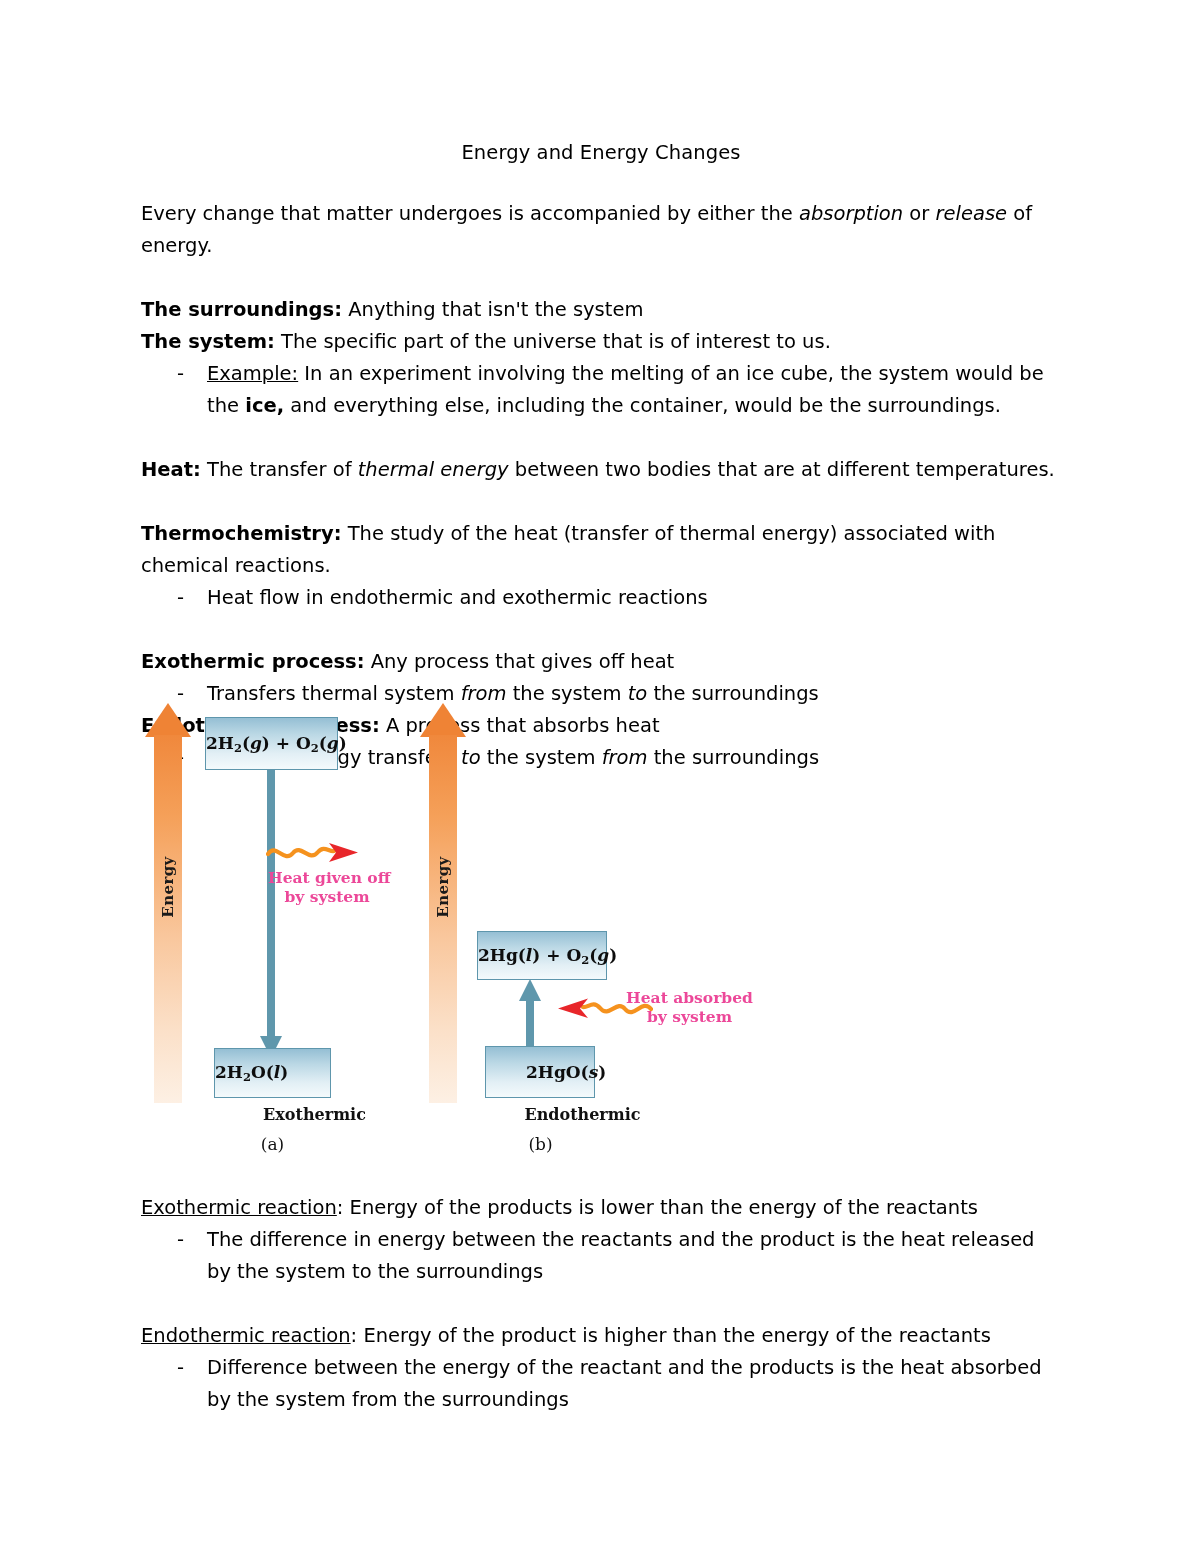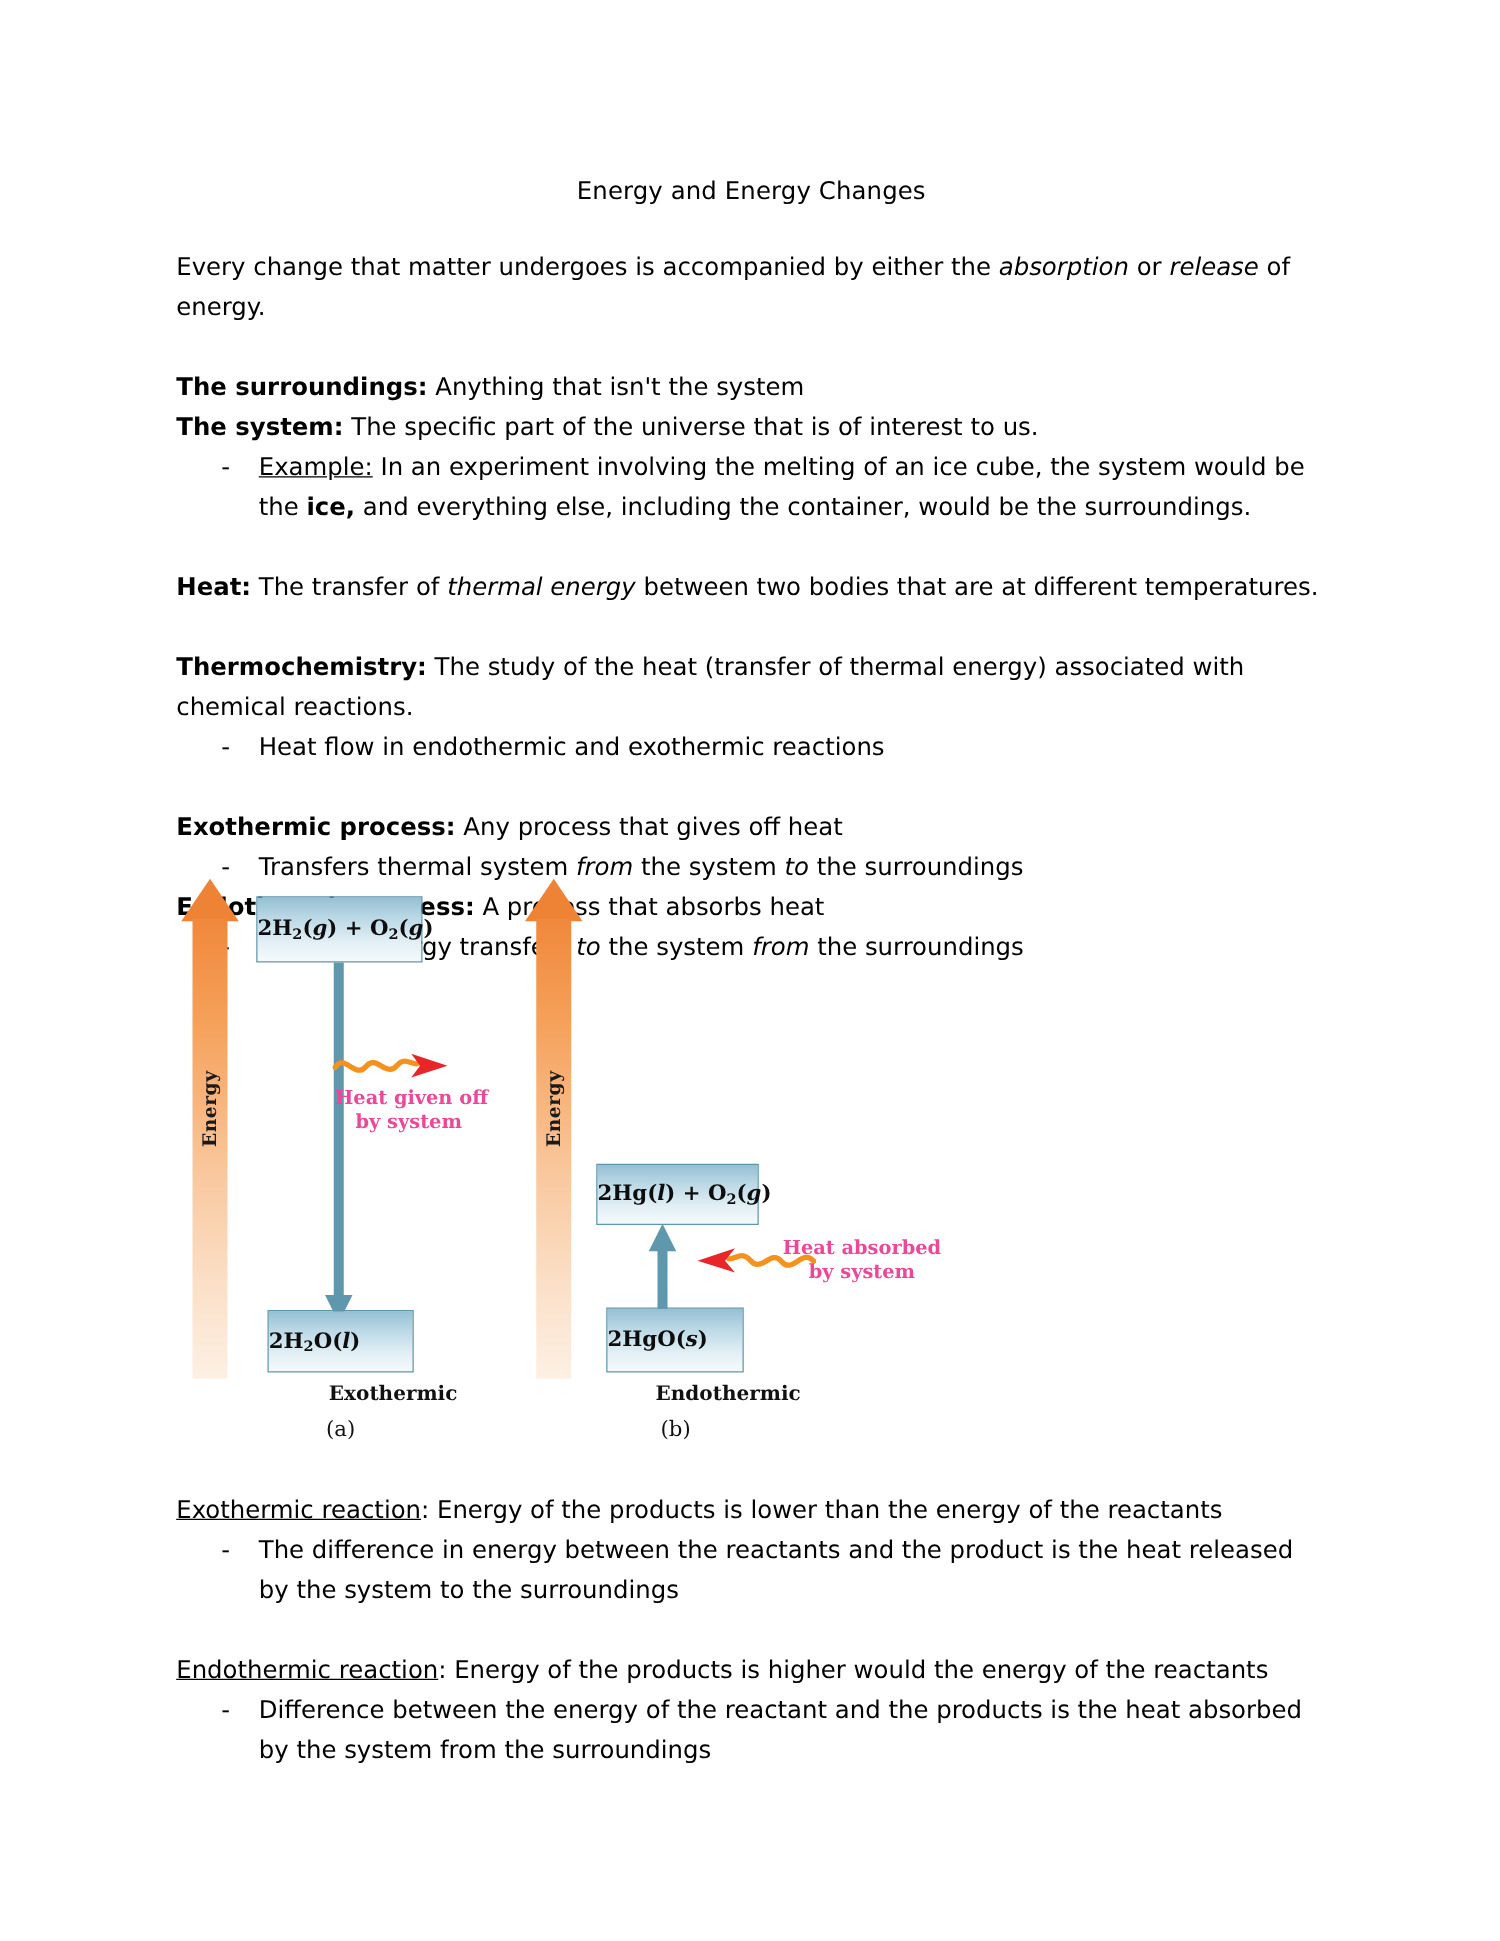--- a/index.html
+++ b/index.html
@@ -284,36 +284,36 @@
     <svg class="squiggle" style="left:388px; top:294px;" width="125" height="28" viewBox="0 0 125 28">
       <path d="M123,15 C114,4 106,26 97,15 C89,5 81,25 72,14 C65,6 60,14 55,13" fill="none" stroke="#F5921E" stroke-width="4.2" stroke-linecap="round"></path>
       <path d="M60,4.5 L30,14.5 L60,24 L52,14.5 Z" fill="#E8262A"></path>
     </svg>
 
     <div class="heat-label" style="left:482px; top:288px; width:135px;">
       <div>Heat absorbed</div>
       <div>by system</div>
     </div>
 
-    <div class="chem-box" style="left:345px; top:346px; width:110px; height:52px;">
+    <div class="chem-box" style="left:345px; top:346px; width:110px; height:52px;padding-left:40px;">
       <span>2HgO(<i>s</i>)</span>
     </div>
 
     <div class="fig-caption" style="left:333px; top:405px; width:135px;">Endothermic</div>
     <div class="fig-sublabel" style="left:333px; top:434px; width:135px;">(b)</div>
 
   </div>
 
   <div class="bottom-body">
 
     <p class="para"><u class="uline">Exothermic reaction</u><span>: Energy of the products is lower than the energy of the reactants</span></p>
 
     <p class="bullet"><span class="dash">-</span><span>The difference in energy between the reactants and the product is the heat released by the system to the surroundings</span></p>
 
     <div class="spacer-line"></div>
 
-    <p class="para"><u class="uline">Endothermic reaction</u><span>: Energy of the products is higher would the energy of the reactants</span></p>
+    <p class="para"><u class="uline">Endothermic reaction</u><span>: Energy of the product is higher than the energy of the reactants</span></p>
 
     <p class="bullet"><span class="dash">-</span><span>Difference between the energy of the reactant and the products is the heat absorbed by the system from the surroundings</span></p>
 
   </div>
 
 </div>
 
 </body></html>

